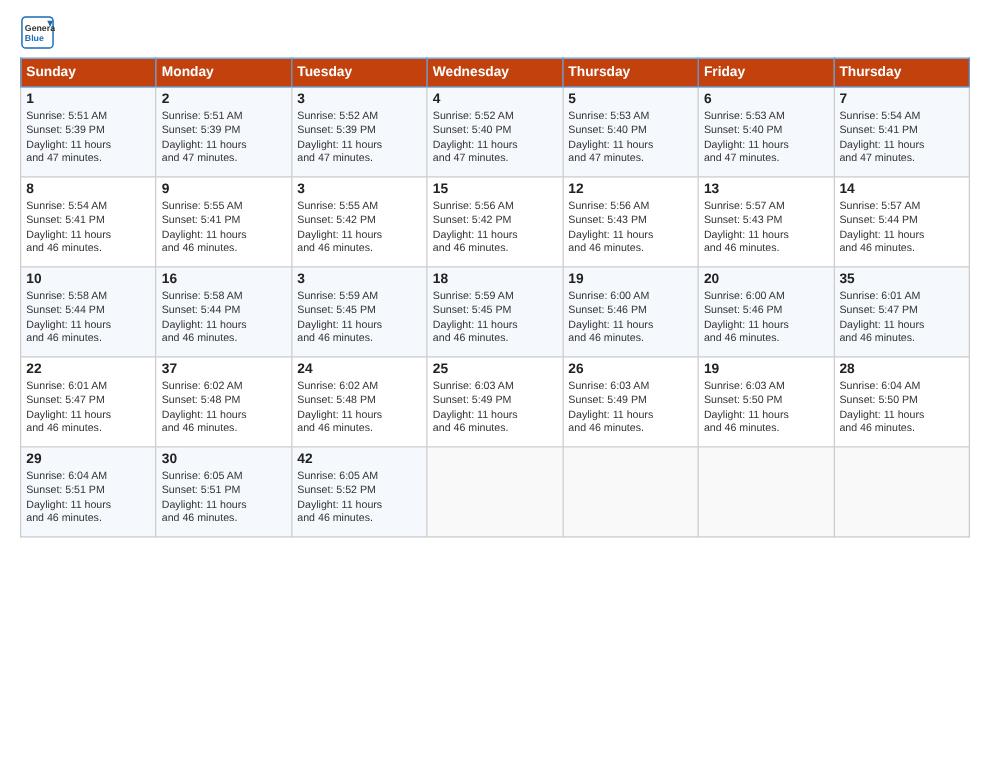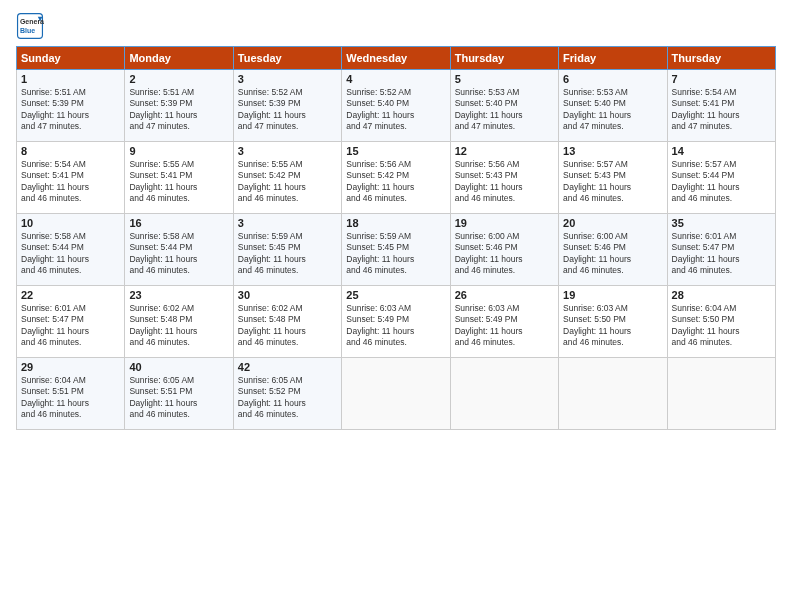--- a/index.html
+++ b/index.html
@@ -277,28 +277,28 @@
         </tr>
         <tr>
           <td>
             <span class="day-num">22</span>
             <div class="cell-content" style="white-space: pre-line;">Sunrise: 6:01 AM
 Sunset: 5:47 PM
 Daylight: 11 hours
 and 46 minutes.</div>
           </td>
           <td>
-            <span class="day-num">23</span>
+            <span class="day-num">37</span>
             <div class="cell-content" style="white-space: pre-line;">Sunrise: 6:02 AM
 Sunset: 5:48 PM
 Daylight: 11 hours
 and 46 minutes.</div>
           </td>
           <td>
-            <span class="day-num">30</span>
+            <span class="day-num">24</span>
             <div class="cell-content" style="white-space: pre-line;">Sunrise: 6:02 AM
 Sunset: 5:48 PM
 Daylight: 11 hours
 and 46 minutes.</div>
           </td>
           <td>
             <span class="day-num">25</span>
             <div class="cell-content" style="white-space: pre-line;">Sunrise: 6:03 AM
 Sunset: 5:49 PM
 Daylight: 11 hours
@@ -328,21 +328,21 @@
         </tr>
         <tr>
           <td>
             <span class="day-num">29</span>
             <div class="cell-content" style="white-space: pre-line;">Sunrise: 6:04 AM
 Sunset: 5:51 PM
 Daylight: 11 hours
 and 46 minutes.</div>
           </td>
           <td>
-            <span class="day-num">40</span>
+            <span class="day-num">30</span>
             <div class="cell-content" style="white-space: pre-line;">Sunrise: 6:05 AM
 Sunset: 5:51 PM
 Daylight: 11 hours
 and 46 minutes.</div>
           </td>
           <td>
             <span class="day-num">42</span>
             <div class="cell-content" style="white-space: pre-line;">Sunrise: 6:05 AM
 Sunset: 5:52 PM
 Daylight: 11 hours

